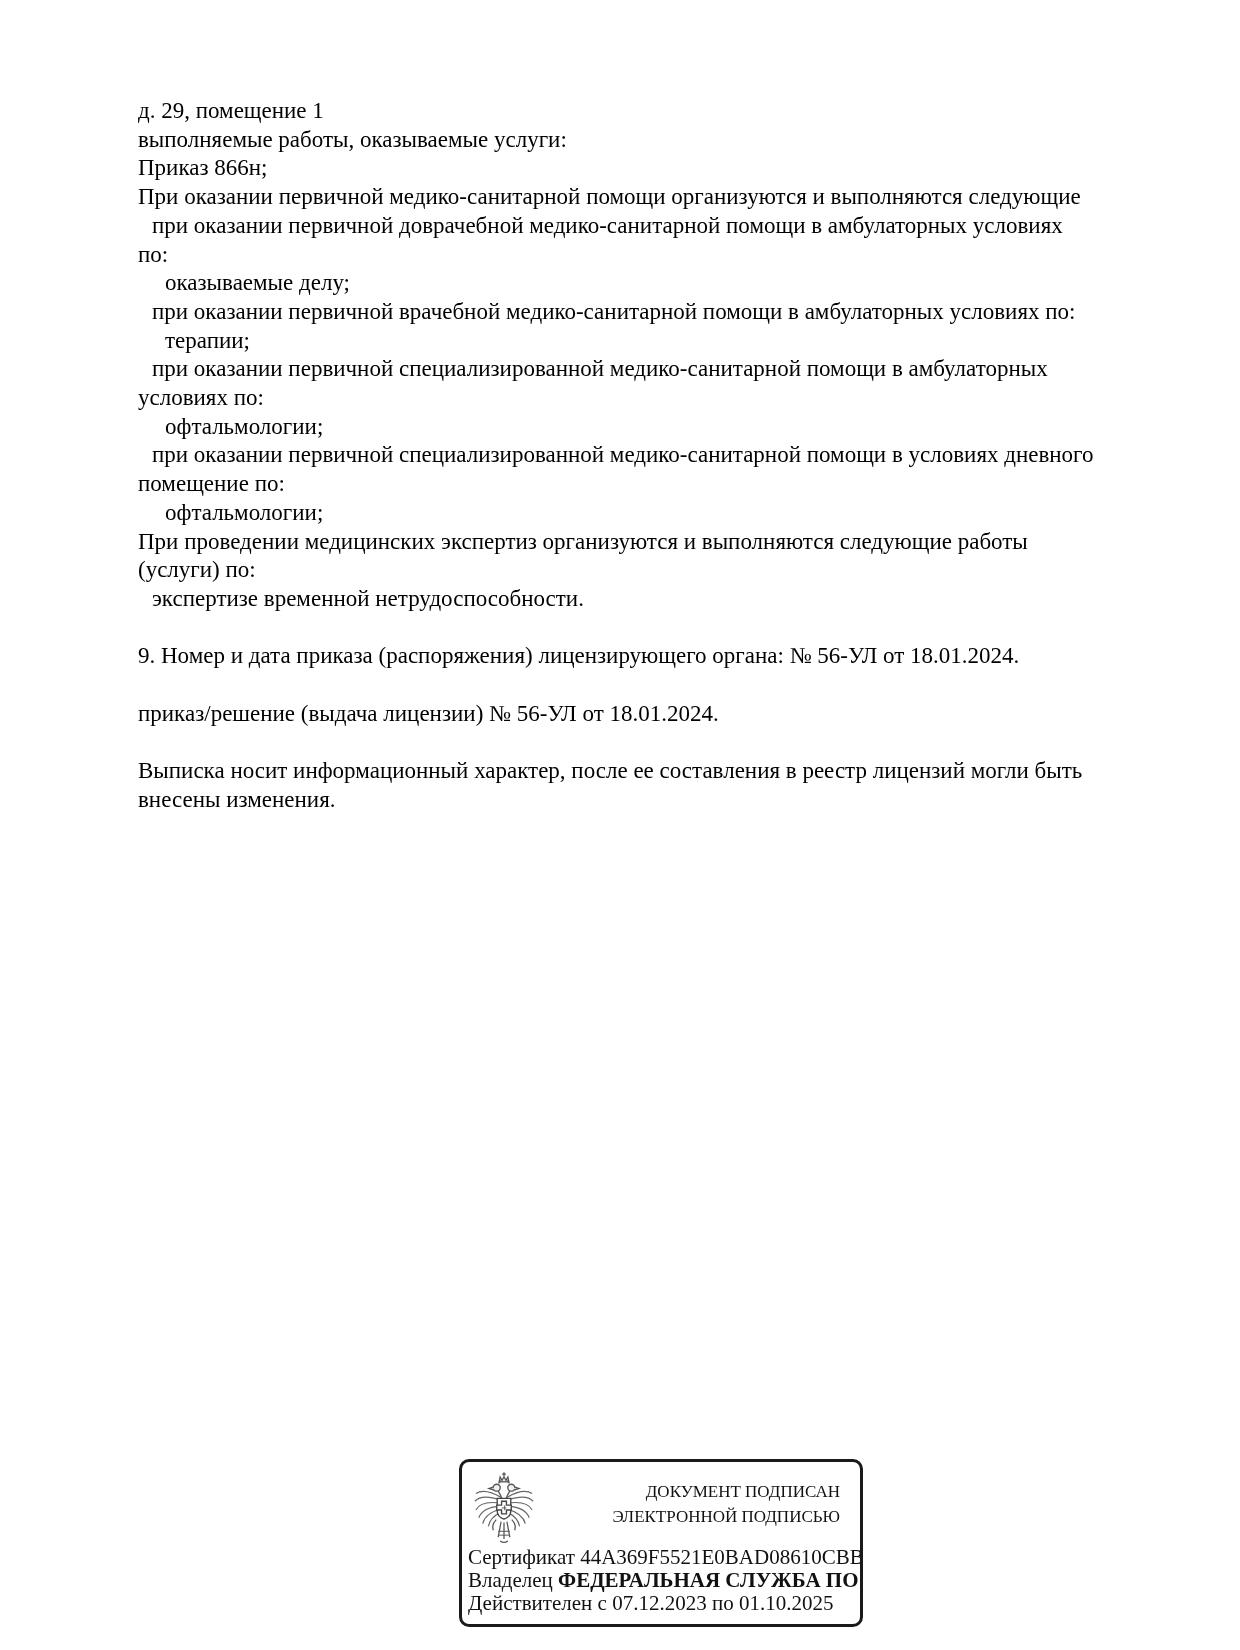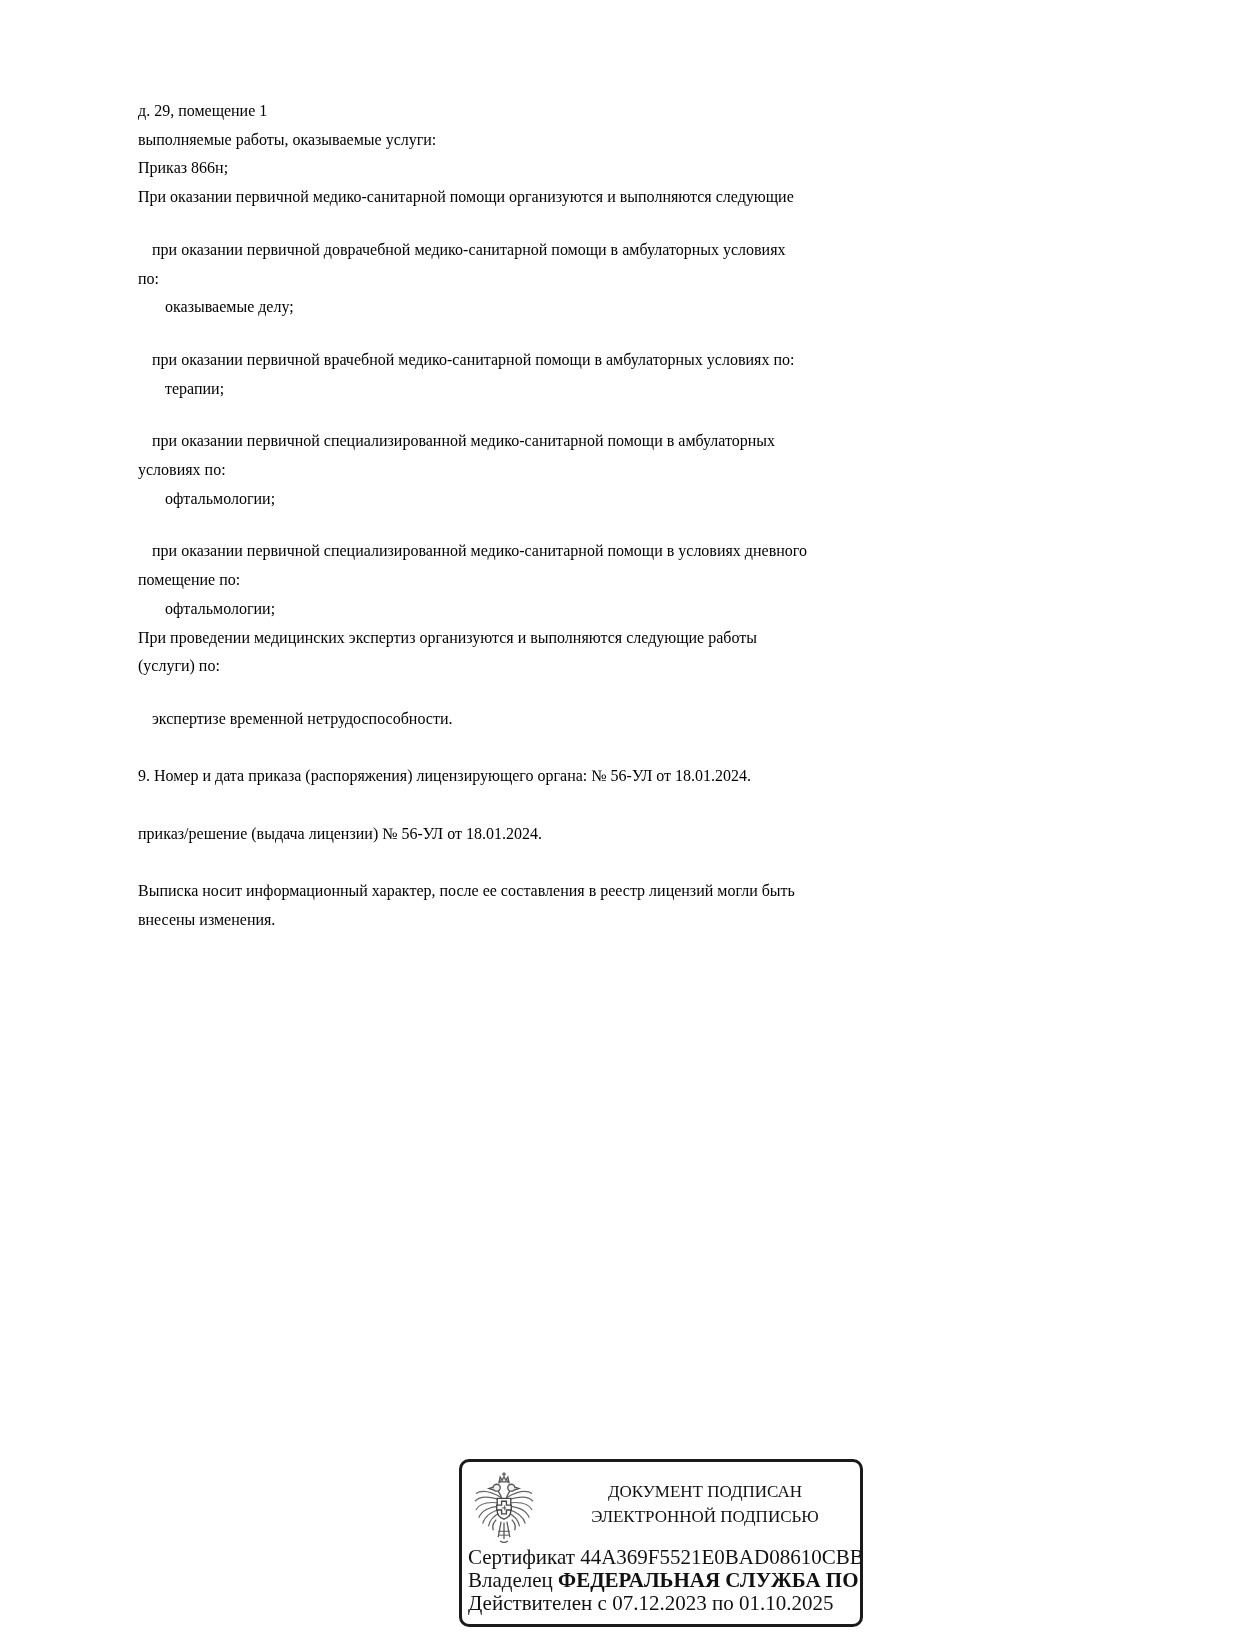--- a/index.html
+++ b/index.html
@@ -8,47 +8,47 @@
     background: #ffffff;
     font-family: "Liberation Serif", serif;
     color: #000000;
     position: relative;
     overflow: hidden;
   }
   .doc-text {
     position: absolute;
     left: 138px; top: 97px;
     width: 1040px;
-    font-size: 16px;
+    font-size: 23px;
     line-height: 28.7px;
     color: #000;
   }
   .line { white-space: pre; min-height: 28.7px; }
-  .indent-1 { padding-left: 14px; margin-top: 24px; }
+  .indent-1 { padding-left: 14px; }
   .indent-2 { padding-left: 27px; }
 
   .stamp {
     position: absolute;
     left: 459px; top: 1459px;
     width: 404px; height: 168px;
     border: 3px solid #1a1a1a;
     border-radius: 10px;
     background: #fff;
     box-sizing: border-box;
     overflow: hidden;
   }
   .stamp-emblem {
     position: absolute;
     left: 11px; top: 8px;
     width: 62px; height: 78px;
   }
   .stamp-title {
     position: absolute;
-    left: 88px; top: 17px; width: 310px;
-    text-align: center;
+    left: 68px; top: 17px; width: 310px;
+    text-align: right;
     font-size: 17px;
     line-height: 25px;
     color: #111;
   }
   .stamp-lines {
     position: absolute;
     left: 6px; top: 84px;
     width: 600px;
     font-size: 21px;
     line-height: 23px;

